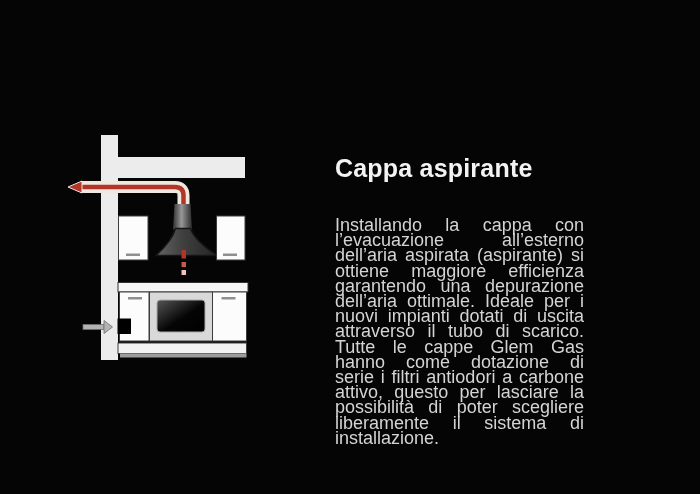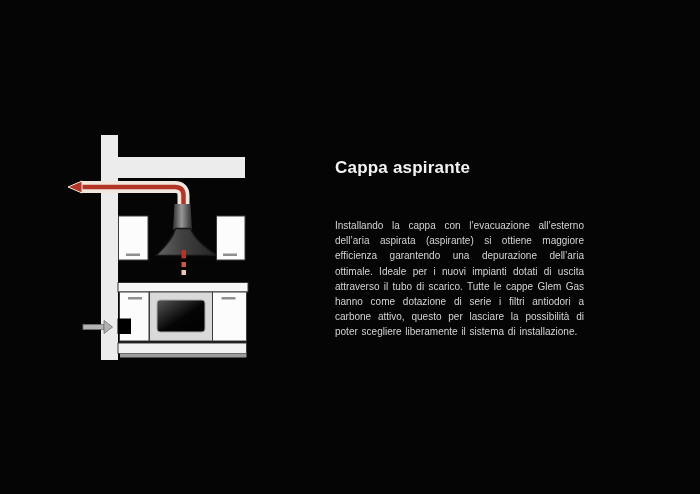--- a/index.html
+++ b/index.html
@@ -11,29 +11,29 @@
     font-family:"Liberation Sans", sans-serif;
   }
   .diagram-svg{position:absolute;left:0;top:0;}
   .content{
     position:absolute;
     left:335px;top:155px;
     width:249px;
   }
   .page-title{
     margin:0;
-    font-size:17px;
+    font-size:25px;
     line-height:26px;
     font-weight:700;
     letter-spacing:0.2px;
     color:#f3f3f3;
   }
   .page-body{
     margin:37px 0 0 0;
-    font-size:10px;
+    font-size:18px;
     line-height:15.2px;
     color:#d4d4d4;
     text-align:justify;
     word-spacing:1px;
   }
 </style>
 </head>
 <body>
 
 <div class="slide">

